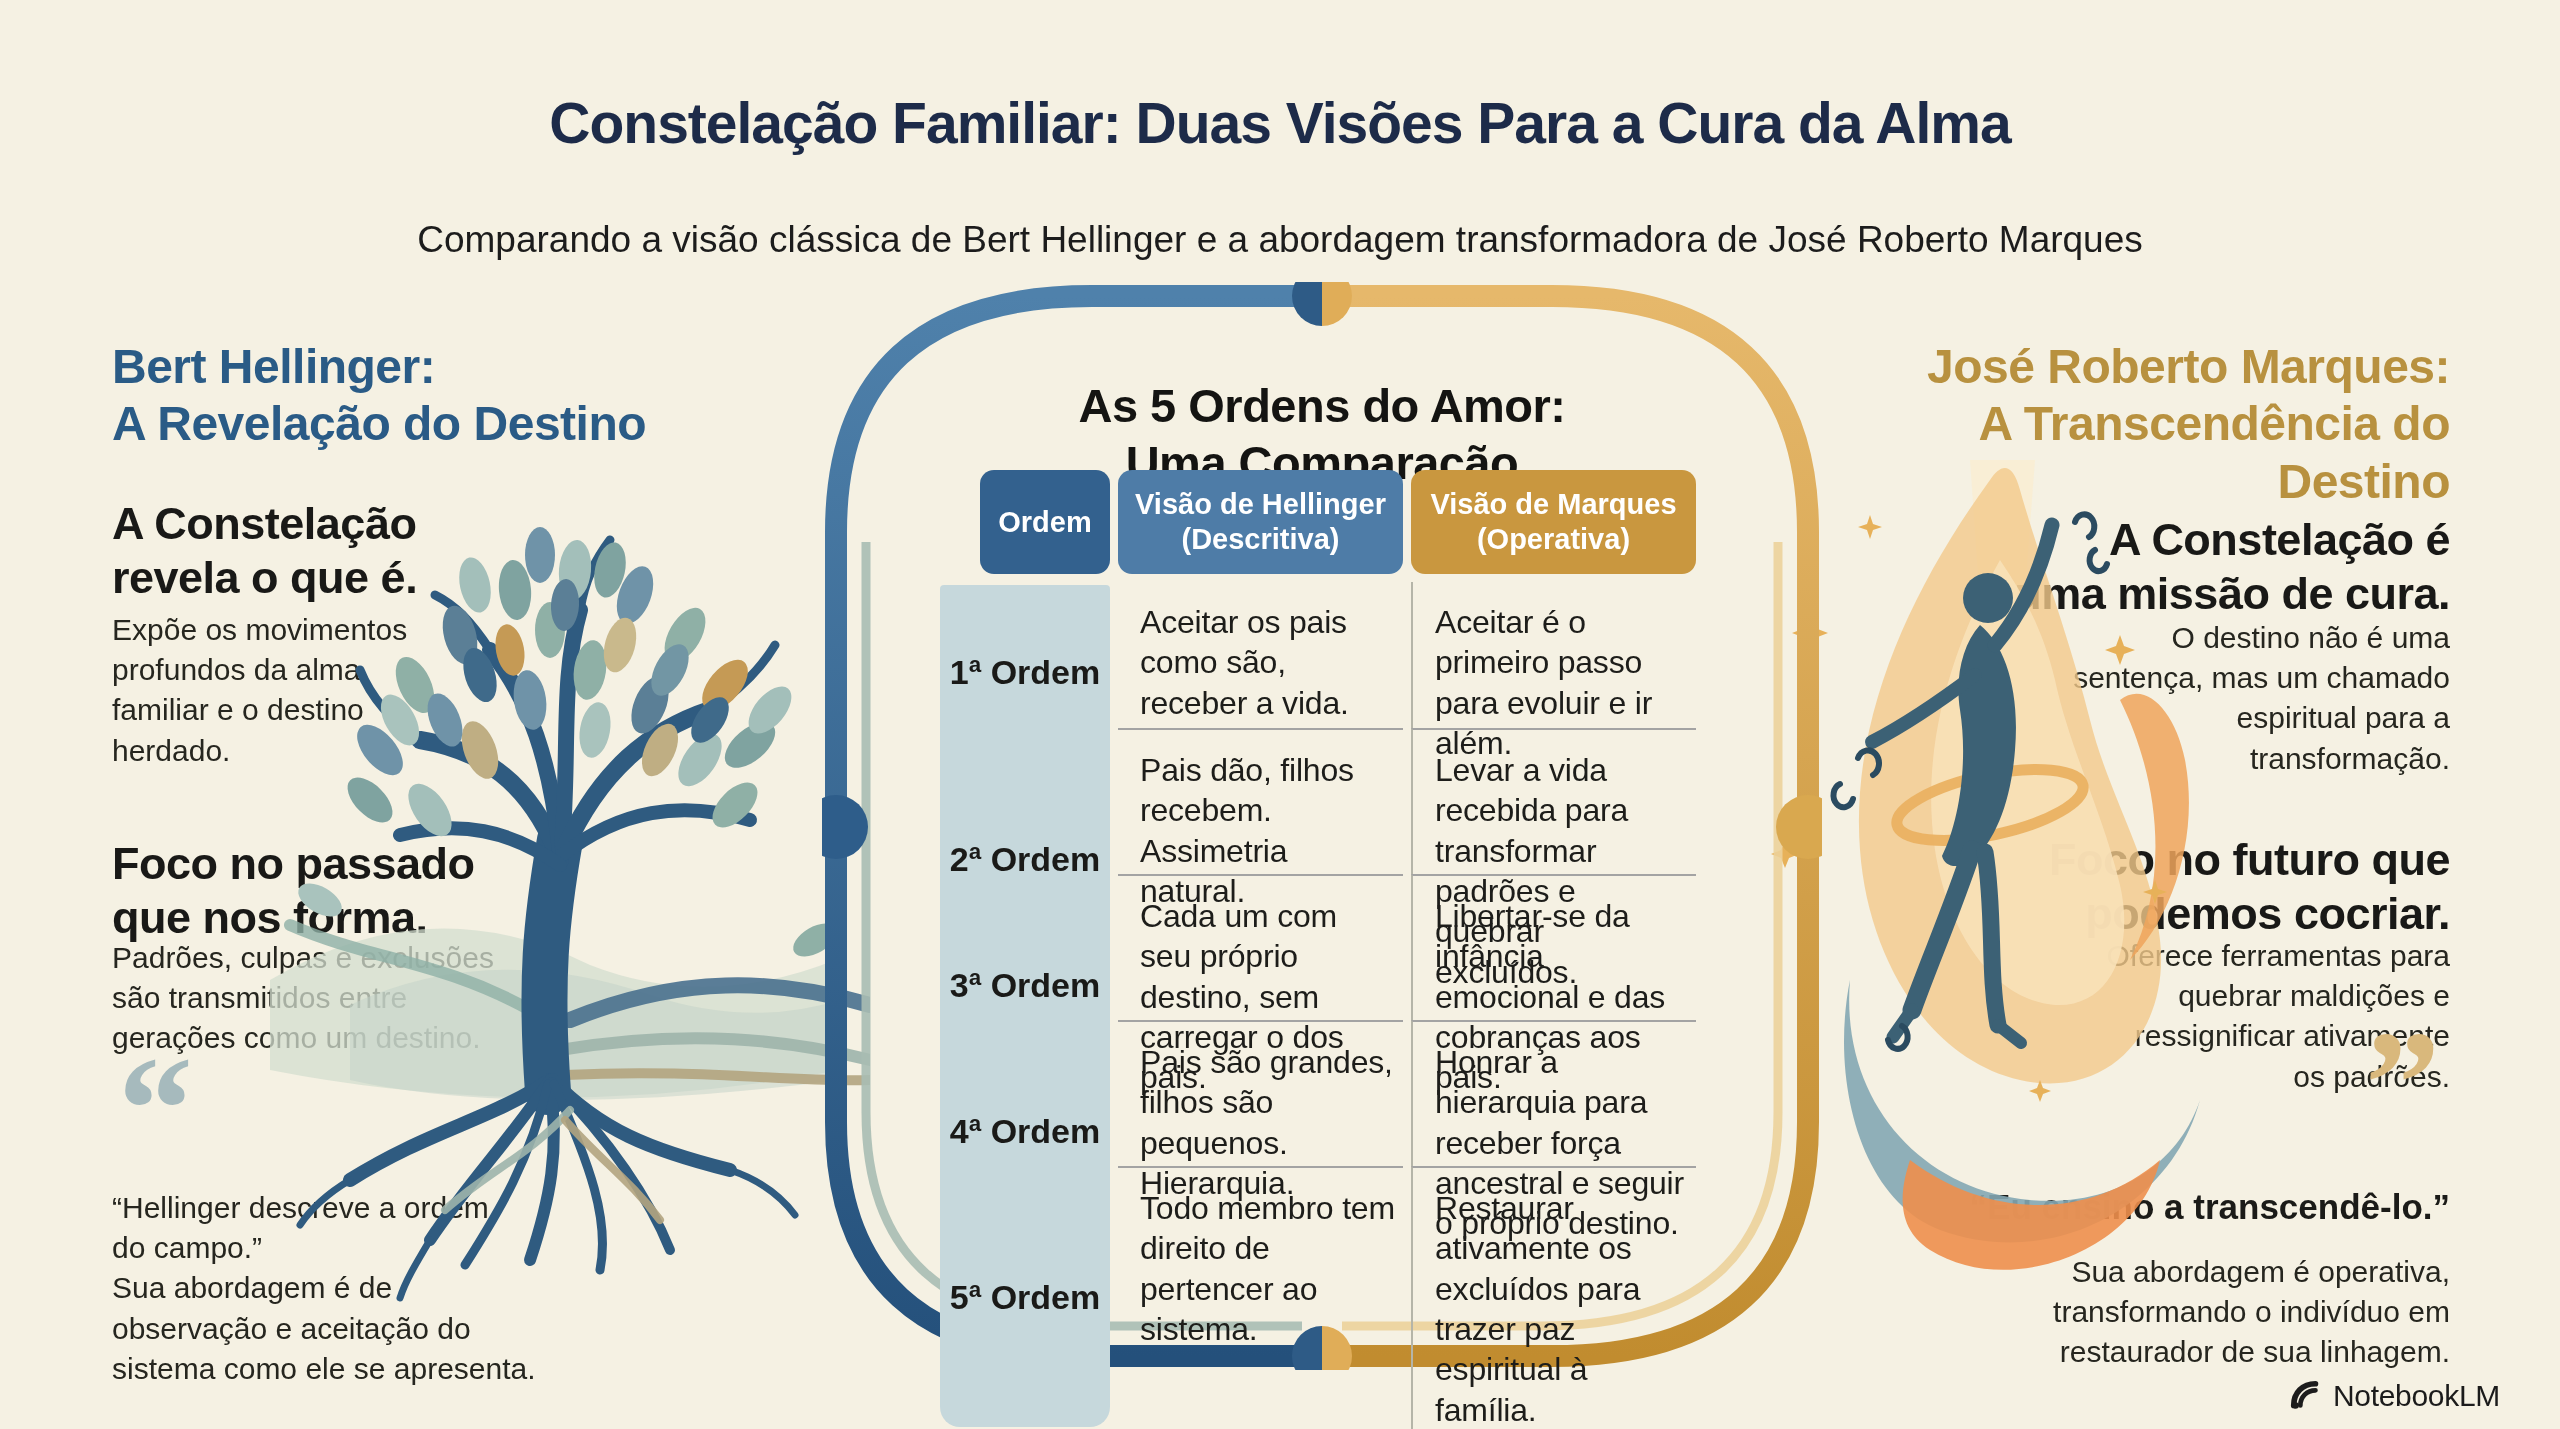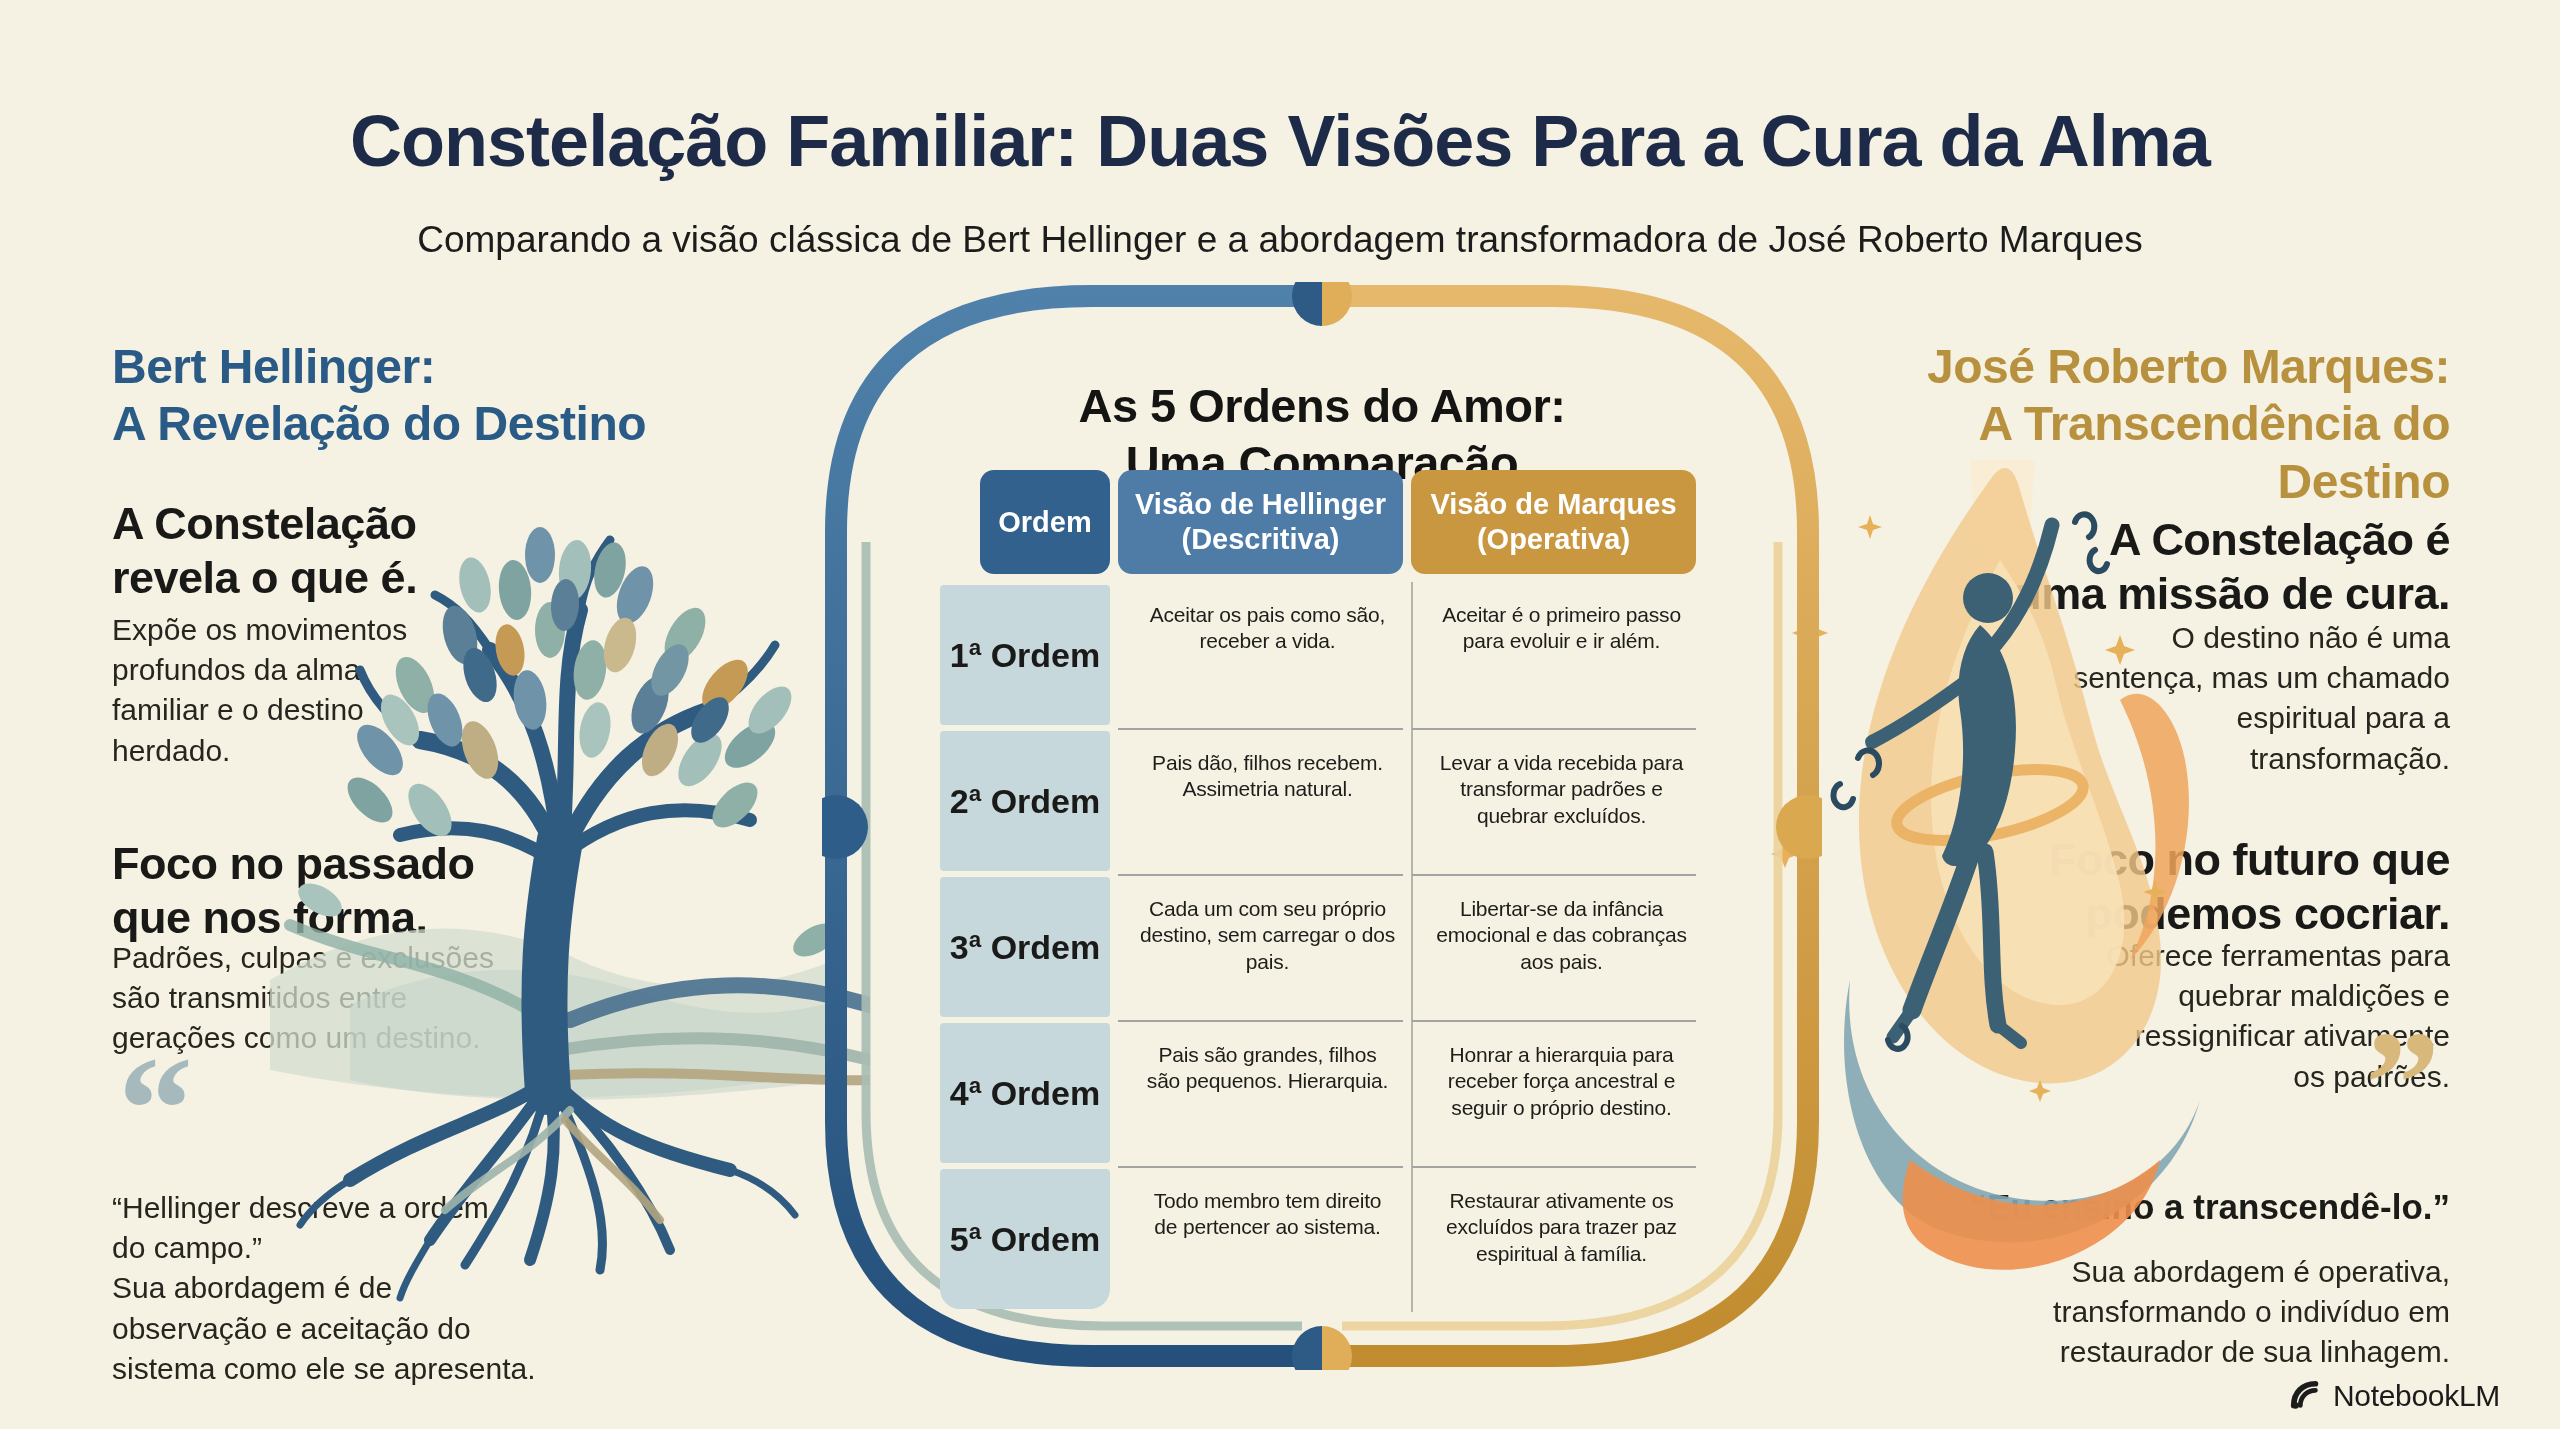--- a/index.html
+++ b/index.html
@@ -1,21 +1,21 @@
 <!DOCTYPE html>
 <html lang="pt"><head>
 <meta charset="utf-8">
 <style>
   html,body{margin:0;padding:0;background:#f5f1e3;}
   #canvas{position:relative;width:2560px;height:1429px;background:#f5f1e3;overflow:hidden;
           font-family:"Liberation Sans","DejaVu Sans",sans-serif;color:#23231e;}
   .abs{position:absolute;}
   .pre{white-space:pre-line;}
 
-  .page-title{left:0;top:52px;width:2560px;text-align:center;font-size:72px;font-weight:700;
+  .page-title{left:0;top:52px;width:2560px;text-align:center;font-size:57px;font-weight:700;
               color:#1d2b49;letter-spacing:-1px;}
   .page-subtitle{left:0;top:182px;width:2560px;text-align:center;font-size:37px;color:#1c1c1c;}
 
   .side-heading{font-size:48px;font-weight:700;line-height:1.2;letter-spacing:-.5px;}
   .side-heading.blue{color:#2a5b86;}
   .side-heading.gold{color:#b8913f;}
   .block-title{font-size:45px;font-weight:700;line-height:1.2;color:#191917;letter-spacing:-.5px;}
   .body-text{font-size:30px;line-height:1.34;color:#26261f;}
   .quote-mark{font-family:"Liberation Serif","DejaVu Serif",serif;font-size:150px;line-height:.9;font-weight:700;}
   .quote-mark.blue{color:#a6babd;}
@@ -33,21 +33,21 @@
   .cmp-head{margin-bottom:8px;}
   .hcell{height:104px;border-radius:14px;display:flex;align-items:center;justify-content:center;
          text-align:center;color:#fff;font-size:29px;font-weight:700;line-height:1.2;}
   .hcell.ordem{background:#33618e;margin-left:40px;}
   .hcell.hellinger{background:#4e7ca7;}
   .hcell.marques{background:#c9973f;}
   .cmp-row{height:146px;}
   .ocell{margin:3px 0;background:#c6d8dc;border-radius:4px;display:flex;align-items:center;
          justify-content:center;font-size:34px;font-weight:700;color:#1a1a18;}
   .cmp-row:last-child .ocell{border-radius:4px 4px 20px 20px;}
-  .cell{padding:20px 8px 0 22px;font-size:21px;line-height:1.26;color:#1d1d1a;letter-spacing:-.2px;text-align:center;}
+  .cell{padding:20px 8px 0 22px;font-size:32px;line-height:1.26;color:#1d1d1a;letter-spacing:-.2px;}
   .cmp-row + .cmp-row .cell{border-top:2px solid #a3a3a3;}
   .cell.mq{border-left:2px solid #b5b5a8;}
 
   .illus{z-index:1;}
 
   .watermark{right:60px;bottom:16px;display:flex;align-items:center;gap:10px;z-index:4;}
   .watermark span{font-size:30px;font-weight:500;color:#1b1b1b;letter-spacing:-.3px;}
 </style>
 </head>
 <body>

